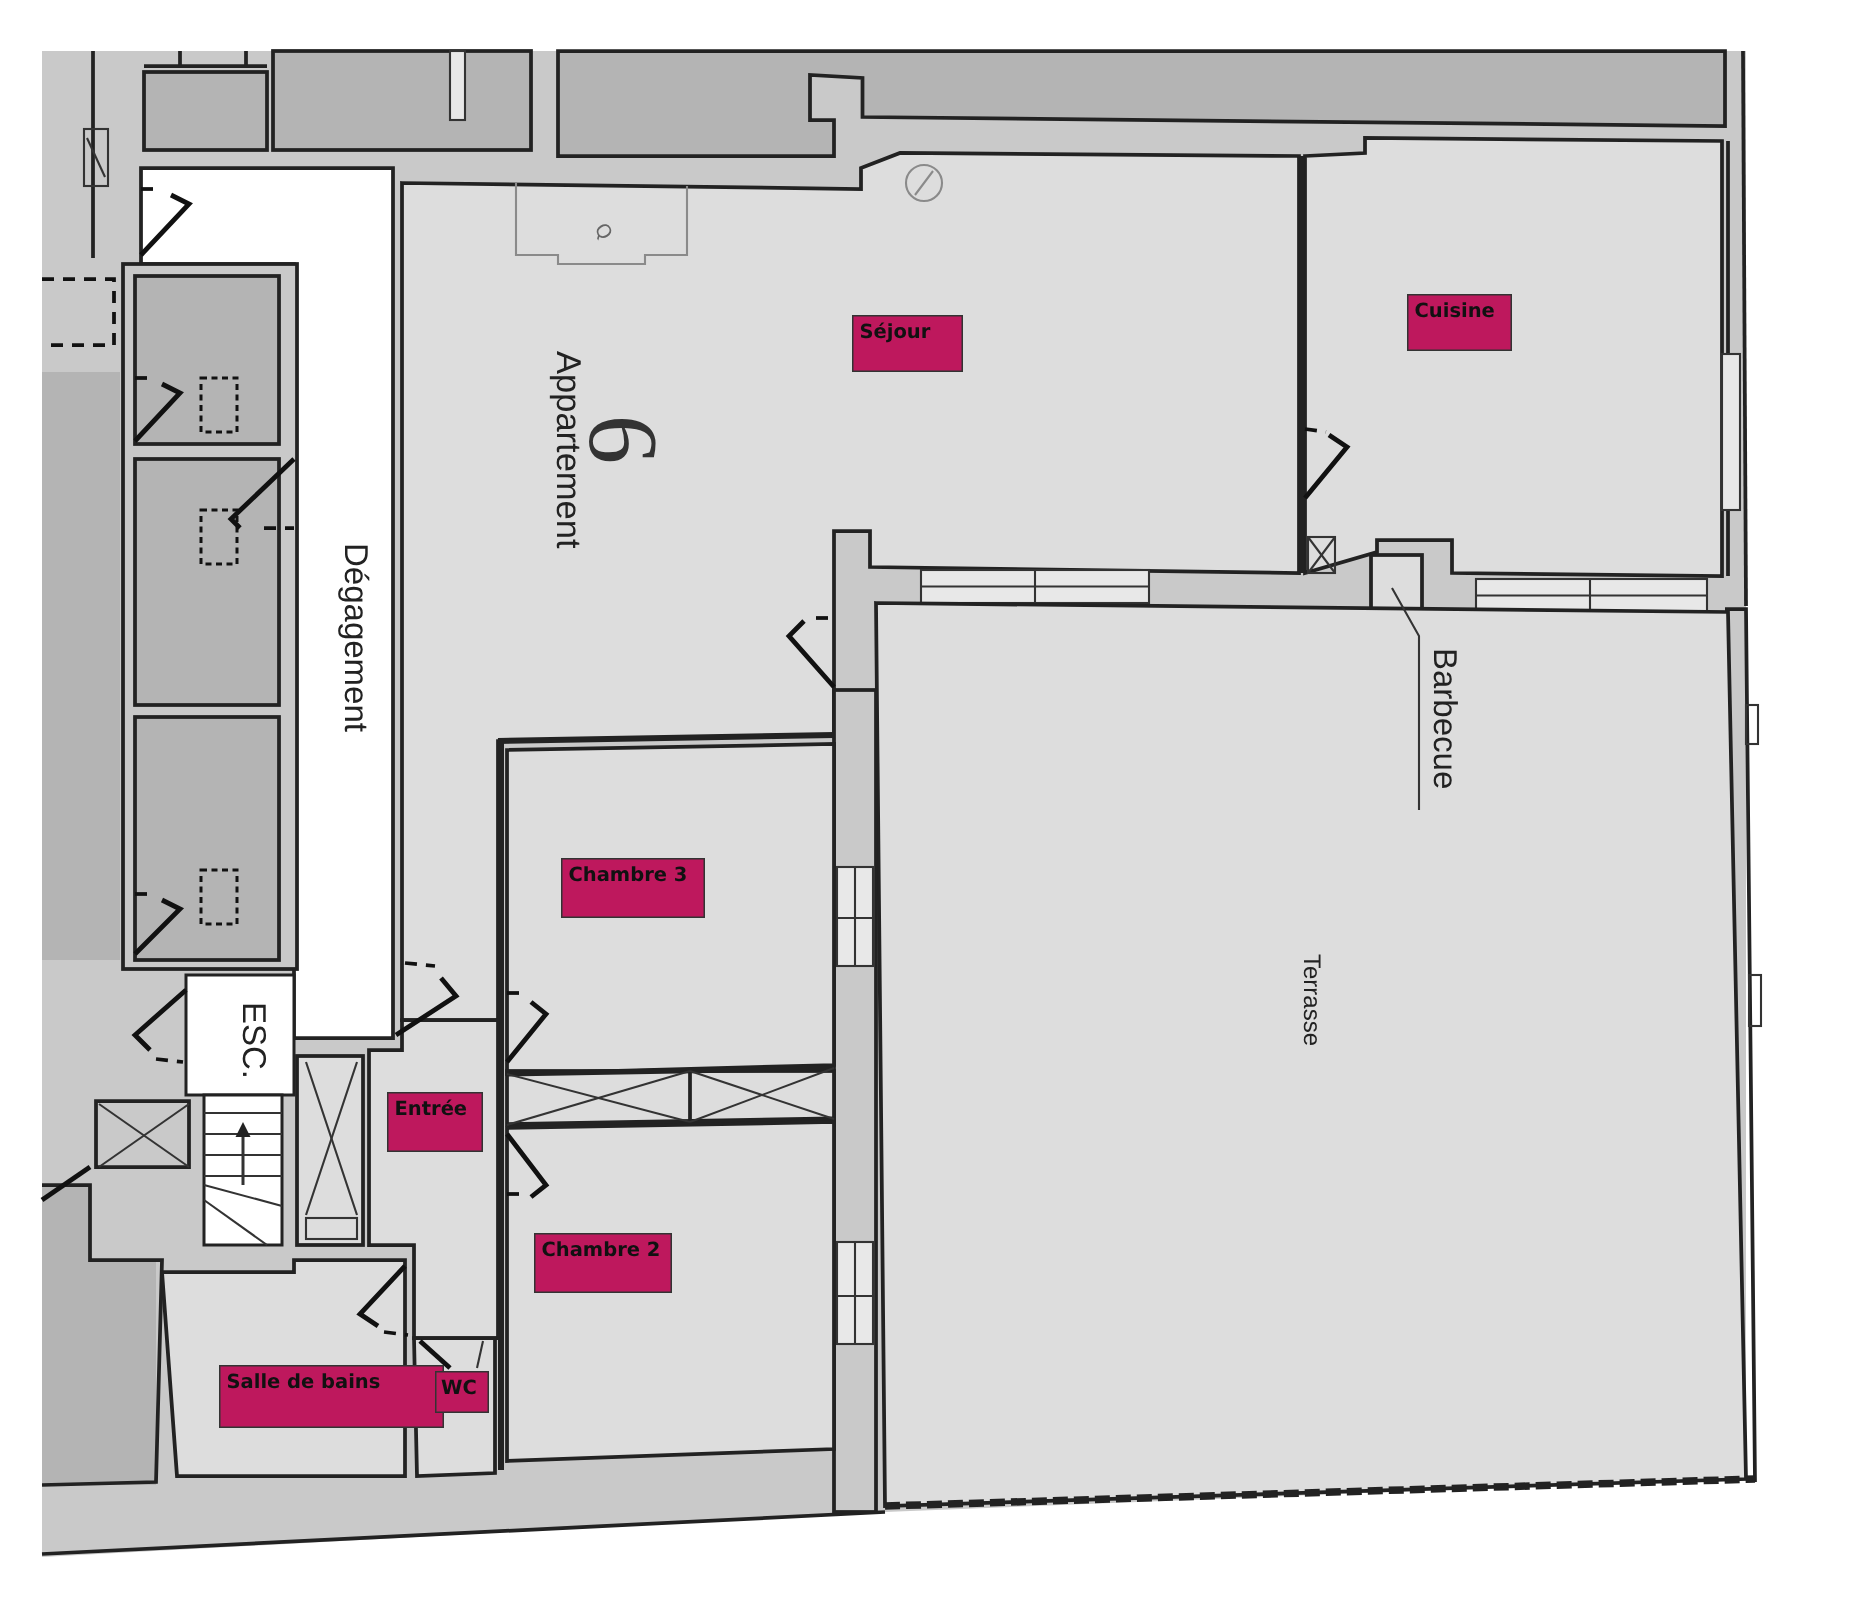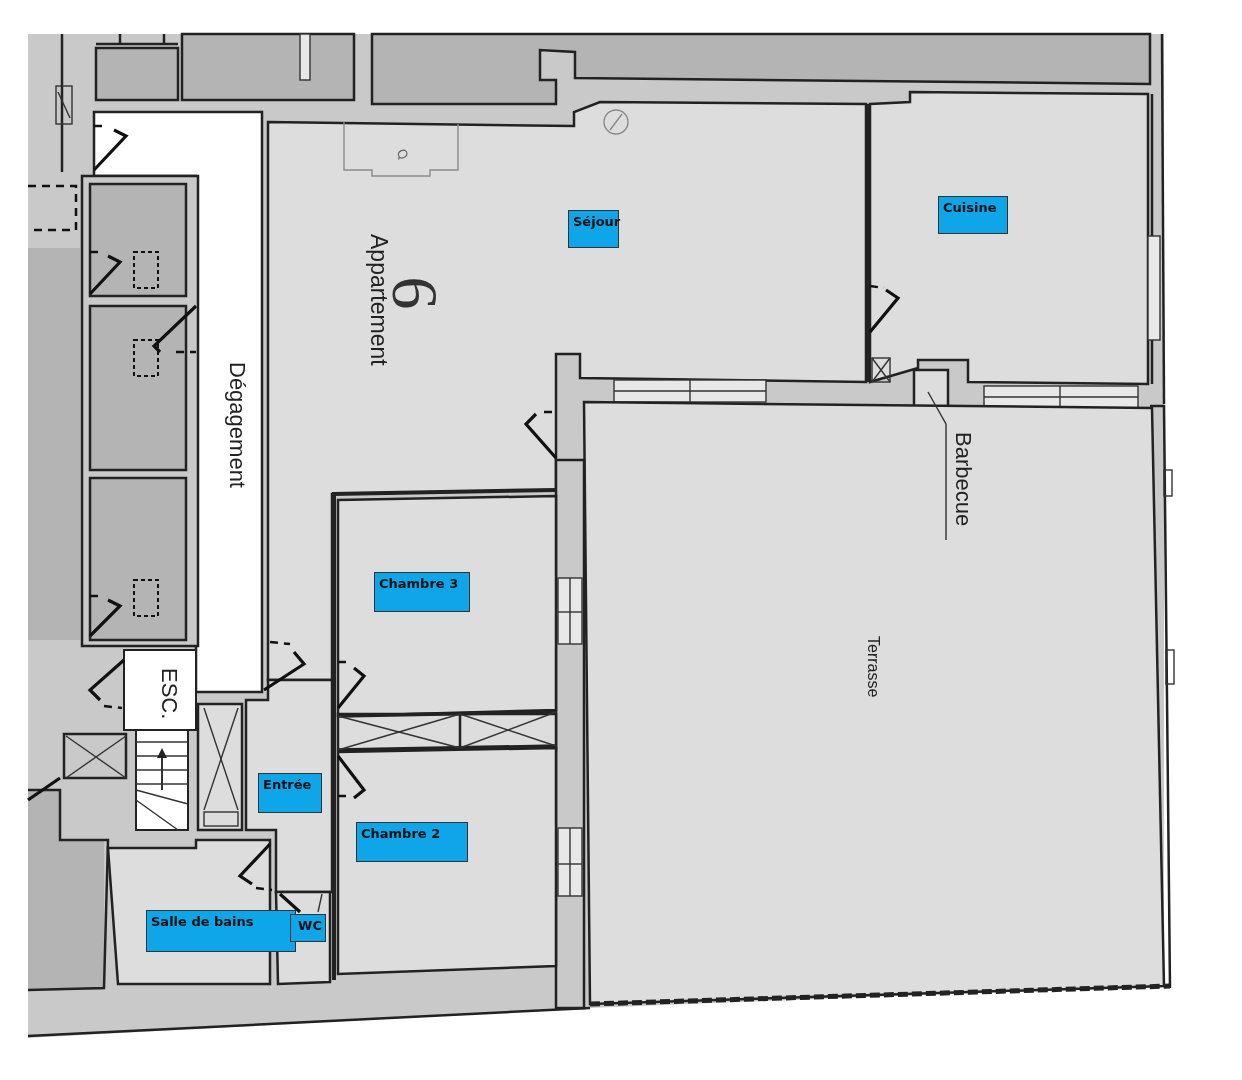--- a/index.html
+++ b/index.html
@@ -10,21 +10,21 @@
   .room { fill: #dddddd; stroke: #222; stroke-width: 2.5; }
   .white { fill: #ffffff; stroke: #222; stroke-width: 2.5; }
   .line { fill: none; stroke: #222; stroke-width: 2.5; }
   .thin { fill: none; stroke: #333; stroke-width: 1.4; }
   .door { fill: none; stroke: #111; stroke-width: 3.2; }
   .dash { fill: none; stroke: #111; stroke-width: 2.5; stroke-dasharray: 8 6; }
   .win { fill: #e8e8e8; stroke: #333; stroke-width: 1.4; }
   .faint { fill: none; stroke: #8a8a8a; stroke-width: 1.4; }
 
   .label-box {
-    position: absolute; background: #0ea5e9; border: 1.5px solid #333;
+    position: absolute; background: #be185d; border: 1.5px solid #333;
     font-family: "DejaVu Sans", sans-serif; font-weight: bold; font-size: 13px;
     color: #111; padding: 4px 5px 10px 4px; line-height: 14px; white-space: nowrap;
     box-sizing: border-box;
   }
   .vtext {
     position: absolute; font-family: "Liberation Sans", sans-serif; color: #222;
     transform-origin: left top; transform: rotate(90deg); white-space: nowrap;
   }
   .big6 {
     position: absolute; font-family: "Liberation Serif", serif; font-size: 66px; color: #333;
@@ -200,26 +200,26 @@
 
   <polygon points="276,892 330,892 330,982 278,984" class="room"></polygon>
   <line x1="280" y1="894" x2="300" y2="912" class="door"></line>
   <line x1="322" y1="894" x2="318" y2="912" class="thin"></line>
 
   <line x1="1152" y1="94" x2="1152" y2="384" class="line"></line>
   <line x1="1162" y1="34" x2="1164" y2="404" class="line"></line>
   <rect x="1148" y="236" width="12" height="104" class="win"></rect>
 </svg>
 
-<div class="label-box" style="left:568px;top:210px;width:51px;height:38px;">Séjour</div>
+<div class="label-box" style="left:568px;top:210px;width:74px;height:38px;">Séjour</div>
 <div class="label-box" style="left:938px;top:196px;width:70px;height:38px;">Cuisine</div>
 <div class="label-box" style="left:374px;top:572px;width:96px;height:40px;">Chambre 3</div>
-<div class="label-box" style="left:356px;top:822px;width:112px;height:40px;">Chambre 2</div>
-<div class="label-box" style="left:258px;top:728px;width:64px;height:40px;margin-top:45px;">Entrée</div>
+<div class="label-box" style="left:356px;top:822px;width:92px;height:40px;">Chambre 2</div>
+<div class="label-box" style="left:258px;top:728px;width:64px;height:40px;">Entrée</div>
 <div class="label-box" style="left:146px;top:910px;width:150px;height:42px;">Salle de bains</div>
-<div class="label-box" style="left:290px;top:914px;width:36px;height:28px;padding:4px 3px;text-align:right;">WC</div>
+<div class="label-box" style="left:290px;top:914px;width:36px;height:28px;padding:4px 3px;">WC</div>
 
 <div class="vtext" style="left:392px;top:234px;font-size:23px;">Appartement</div>
 <div class="big6" style="left:398px;top:260px;">6</div>
 <div class="vtext" style="left:250px;top:362px;font-size:22px;">Dégagement</div>
 <div class="vtext" style="left:182px;top:668px;font-size:22px;">ESC.</div>
 <div class="vtext" style="left:976px;top:432px;font-size:22px;">Barbecue</div>
 <div class="vtext" style="left:882px;top:636px;font-size:16px;">Terrasse</div>
 
 </body></html>

